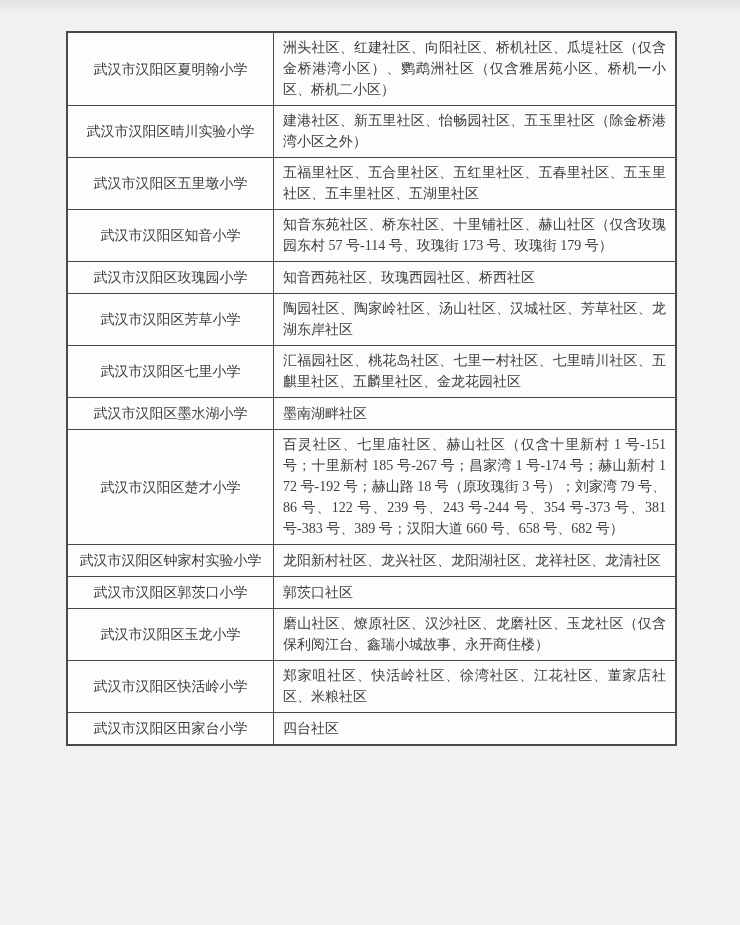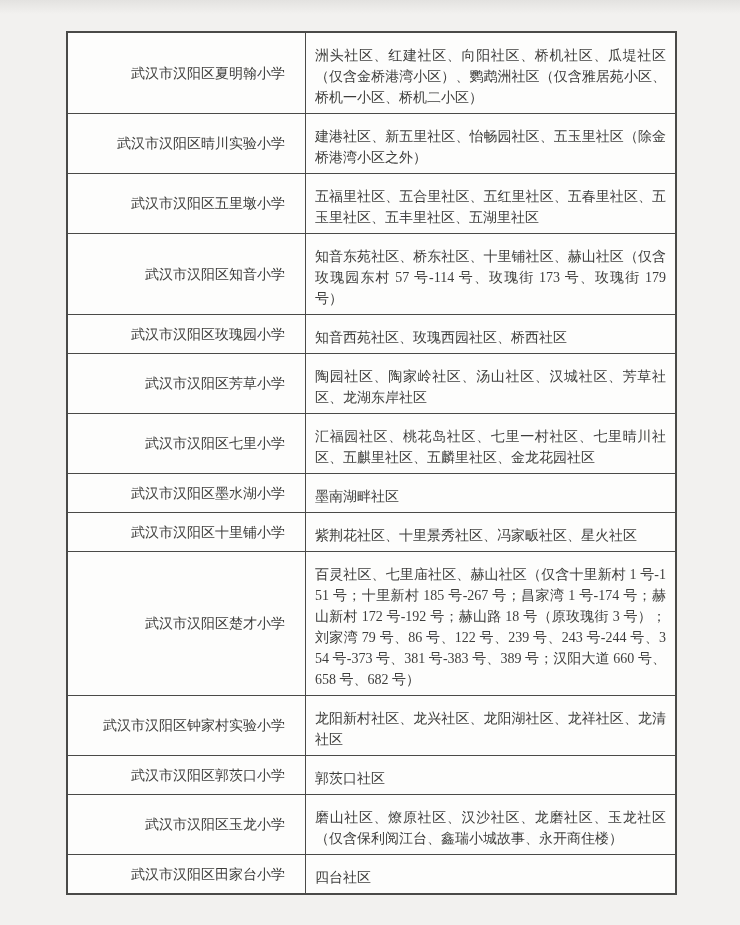--- a/index.html
+++ b/index.html
@@ -32,25 +32,25 @@
   }
   table.alloc td{
     border:1px solid var(--border);
     font-size:14px;
     line-height:21px;
     vertical-align:middle;
   }
   table.alloc{border:2px solid var(--border);}
   td.school{
     width:197px;
-    text-align:right;
-    padding:5px 20px;
+    text-align:center;
+    padding:5px 4px;
   }
   td.communities{
-    padding:12px 9px 5px 9px;
+    padding:4px 9px 5px 9px;
     text-align:justify;
     word-break:break-all;
   }
 </style>
 </head>
 <body>
 
 <div class="page-top-shade"></div>
 
 <div class="table-wrap">
@@ -82,38 +82,38 @@
         </tr>
         <tr>
           <td class="school">武汉市汉阳区七里小学</td>
           <td class="communities">汇福园社区、桃花岛社区、七里一村社区、七里晴川社区、五麒里社区、五麟里社区、金龙花园社区</td>
         </tr>
         <tr>
           <td class="school">武汉市汉阳区墨水湖小学</td>
           <td class="communities">墨南湖畔社区</td>
         </tr>
         <tr>
-          <td class="school">武汉市汉阳区十里铺小学</td>
-          <td class="communities">紫荆花社区、十里景秀社区、冯家畈社区、星火社区</td>
-        </tr>
-        <tr>
           <td class="school">武汉市汉阳区楚才小学</td>
           <td class="communities">百灵社区、七里庙社区、赫山社区（仅含十里新村 1 号-151 号；十里新村 185 号-267 号；昌家湾 1 号-174 号；赫山新村 172 号-192 号；赫山路 18 号（原玫瑰街 3 号）；刘家湾 79 号、86 号、122 号、239 号、243 号-244 号、354 号-373 号、381 号-383 号、389 号；汉阳大道 660 号、658 号、682 号）</td>
         </tr>
         <tr>
           <td class="school">武汉市汉阳区钟家村实验小学</td>
           <td class="communities">龙阳新村社区、龙兴社区、龙阳湖社区、龙祥社区、龙清社区</td>
         </tr>
         <tr>
           <td class="school">武汉市汉阳区郭茨口小学</td>
           <td class="communities">郭茨口社区</td>
         </tr>
         <tr>
           <td class="school">武汉市汉阳区玉龙小学</td>
           <td class="communities">磨山社区、燎原社区、汉沙社区、龙磨社区、玉龙社区（仅含保利阅江台、鑫瑞小城故事、永开商住楼）</td>
         </tr>
         <tr>
+          <td class="school">武汉市汉阳区快活岭小学</td>
+          <td class="communities">郑家咀社区、快活岭社区、徐湾社区、江花社区、董家店社区、米粮社区</td>
+        </tr>
+        <tr>
           <td class="school">武汉市汉阳区田家台小学</td>
           <td class="communities">四台社区</td>
         </tr>
       </tbody>
   </table>
 </div>
 
 </body></html>

